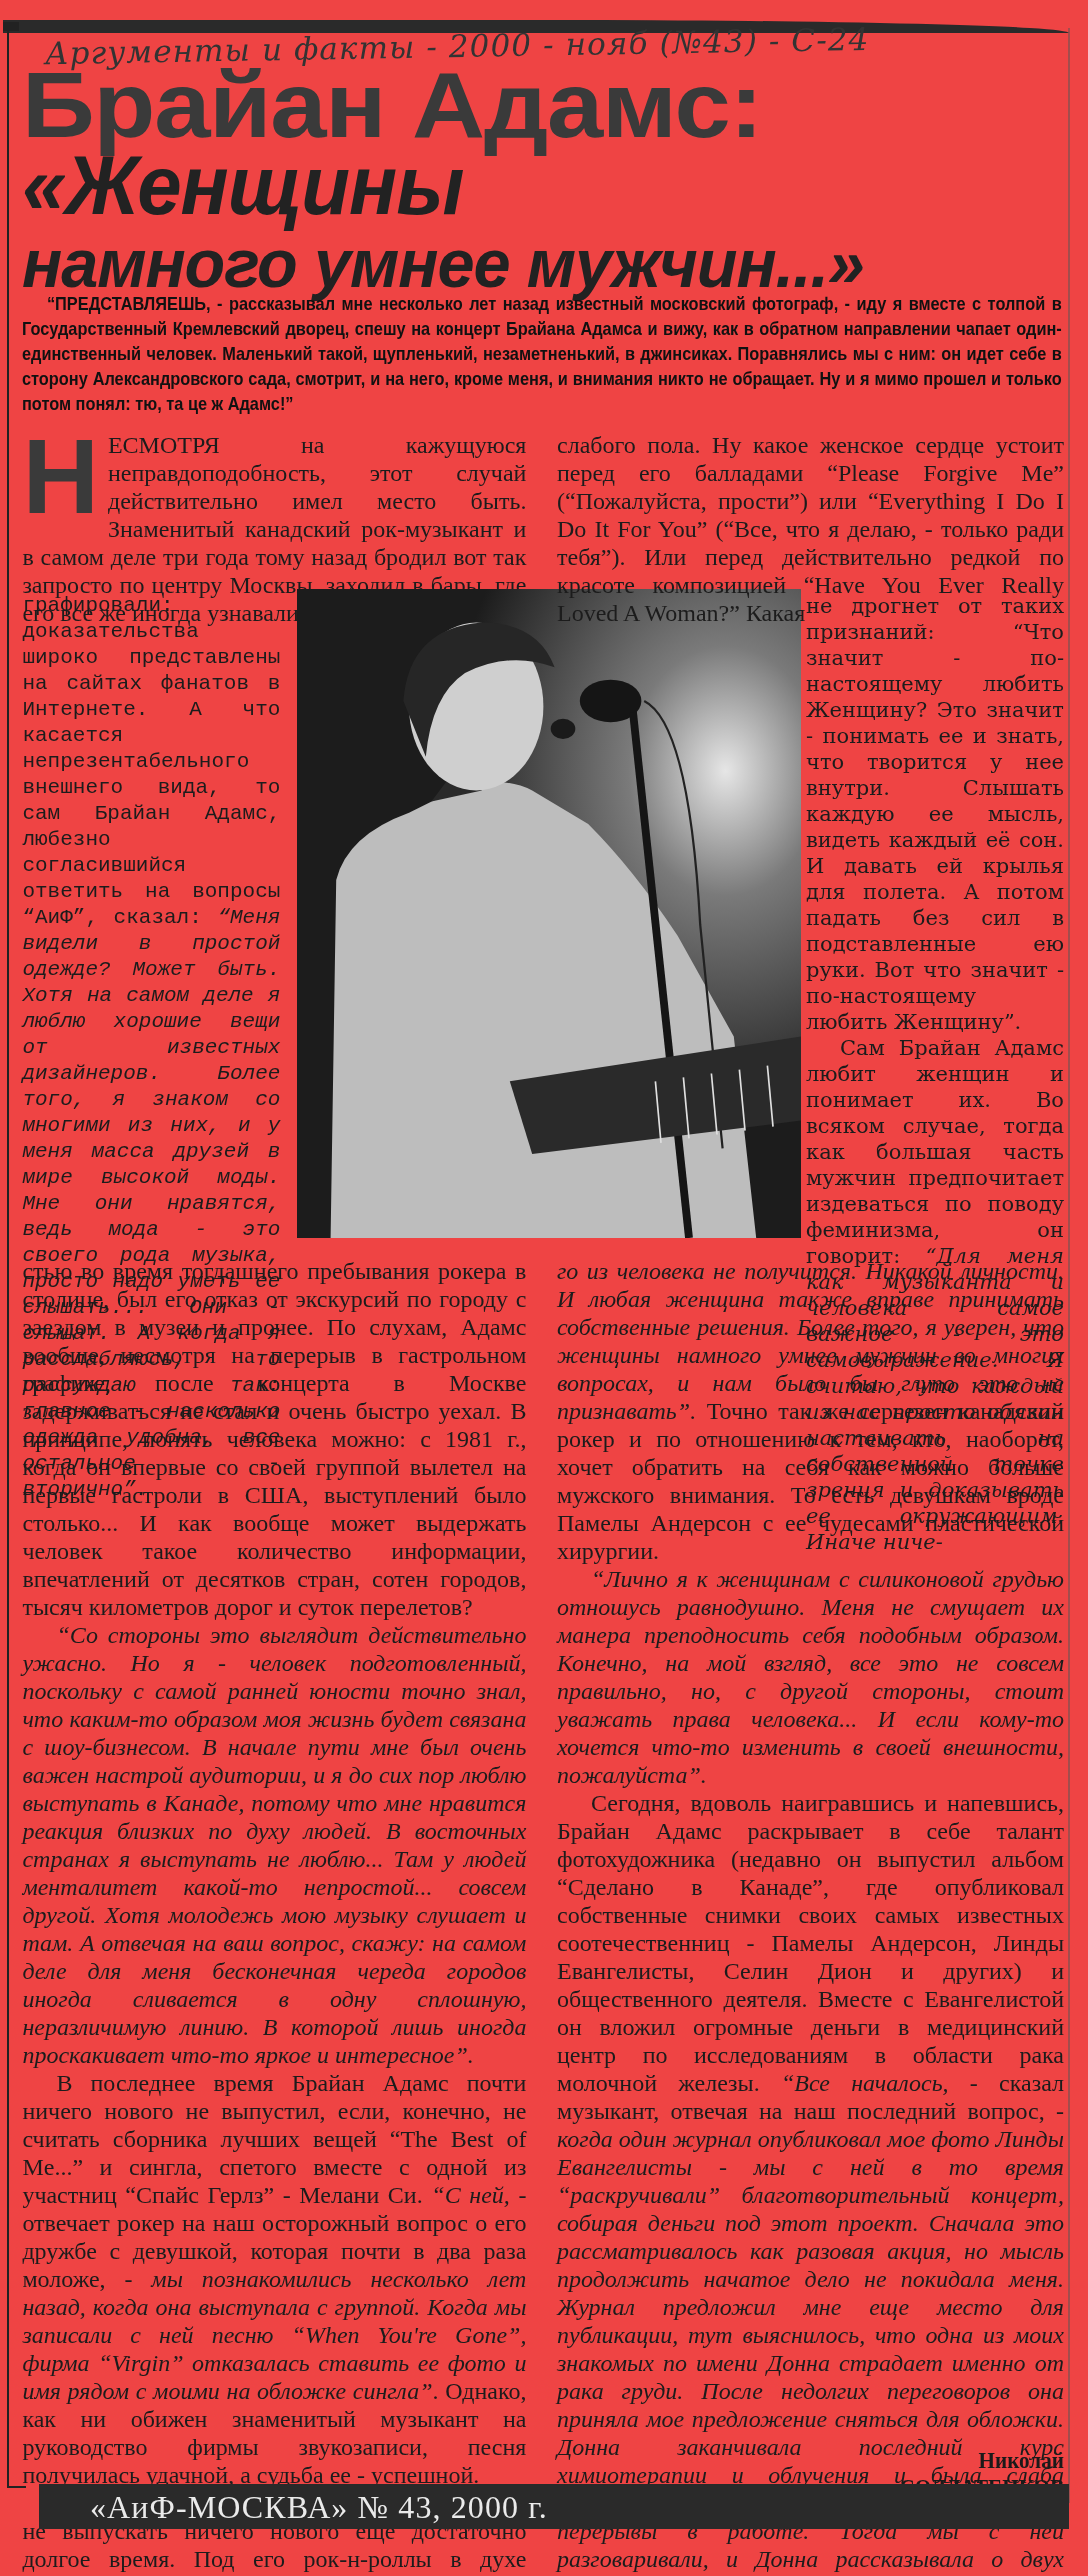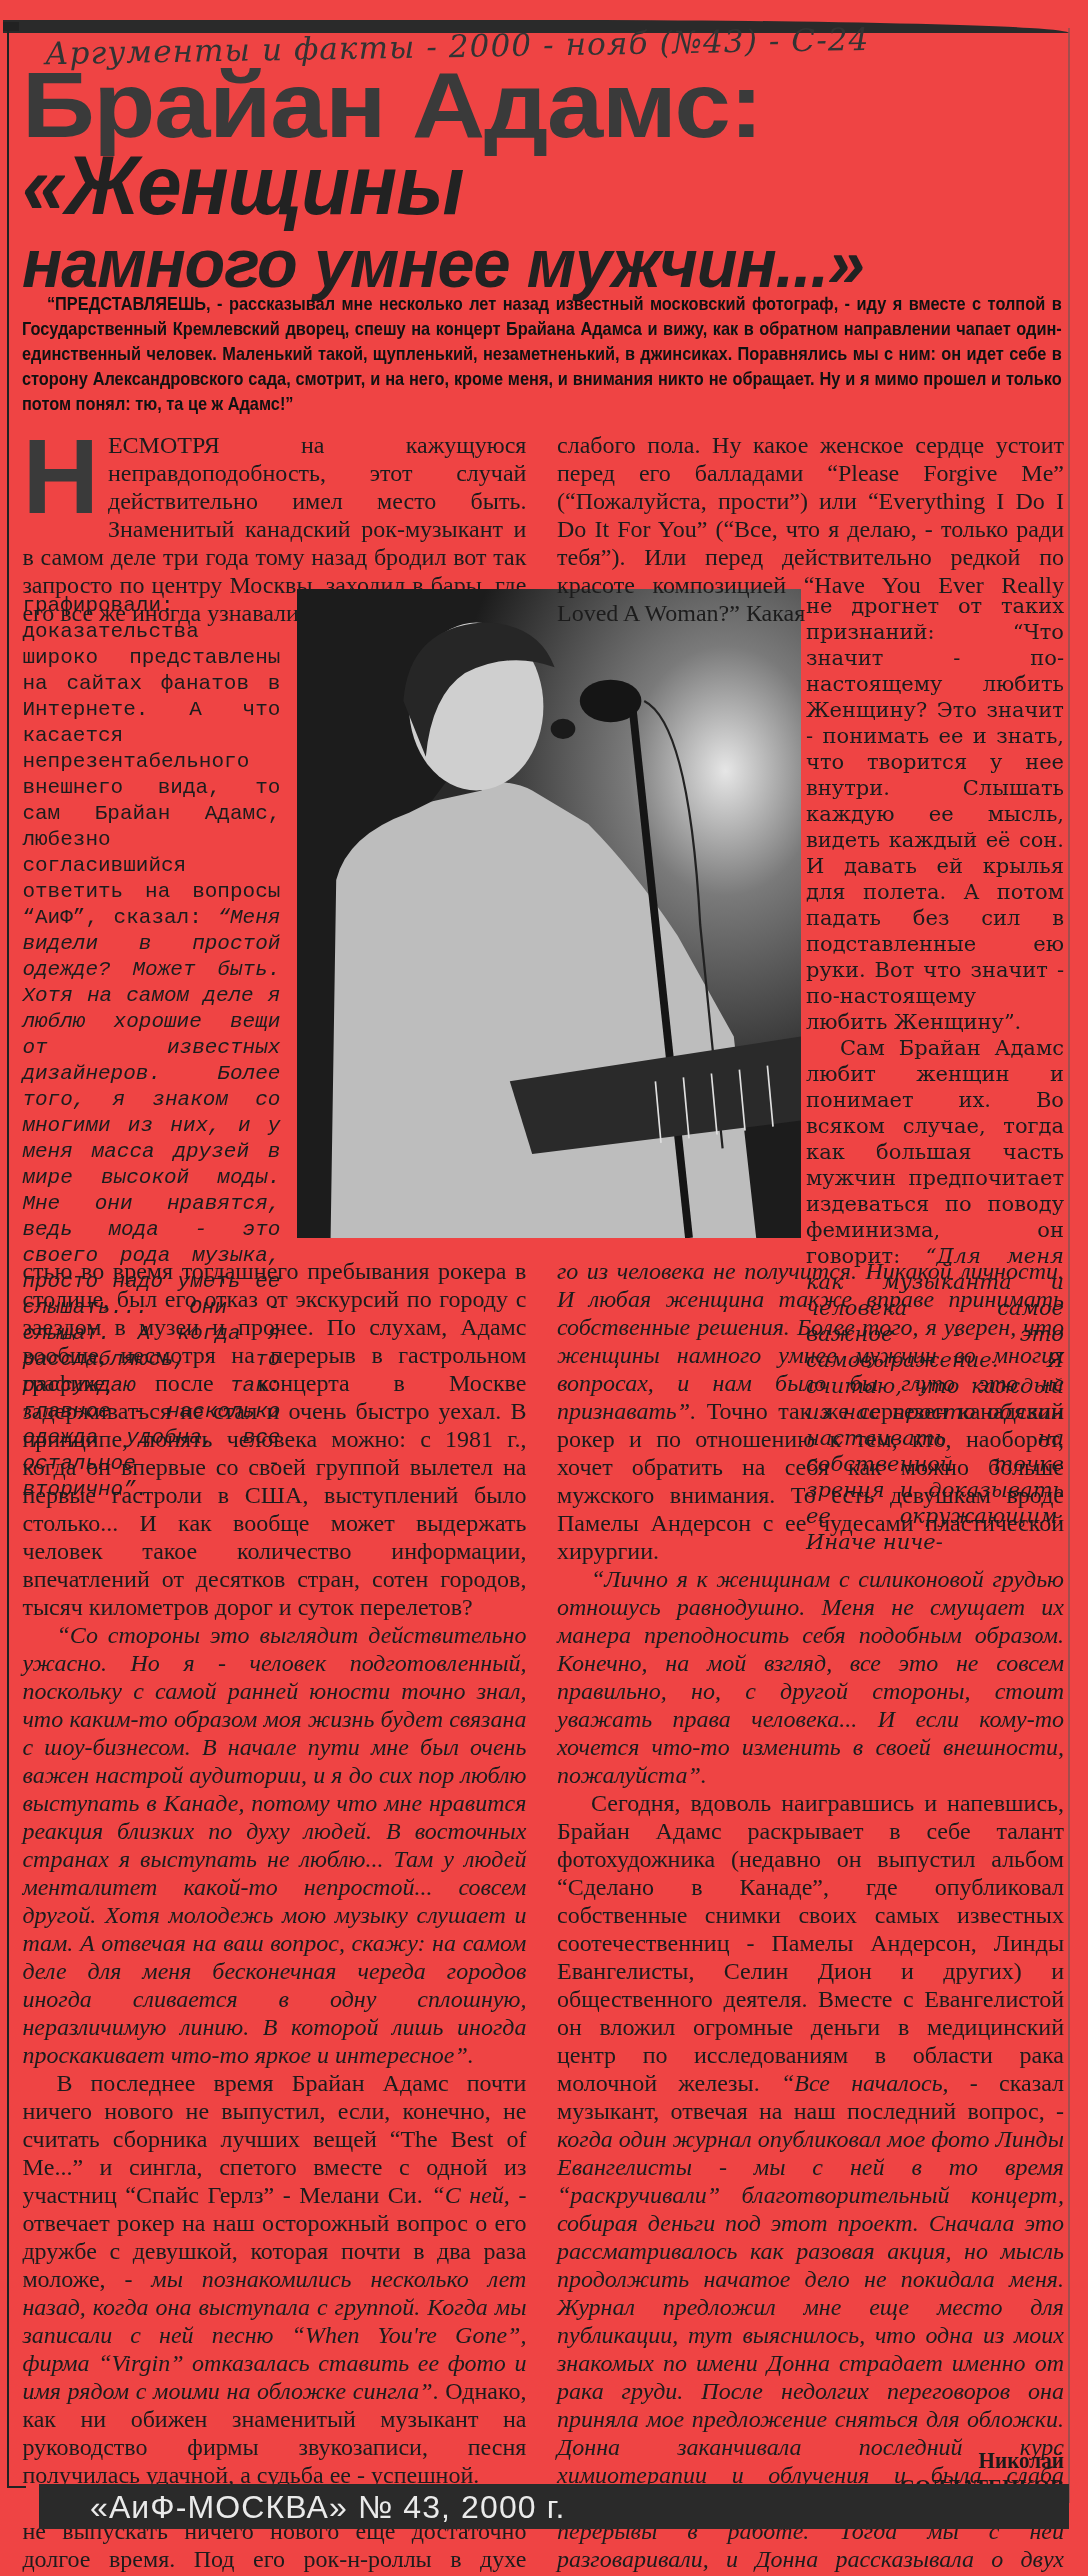--- a/index.html
+++ b/index.html
@@ -34,21 +34,21 @@
   .col-right-top { left: 557px; top: 431px; width: 507px; }
   .col-right-narrow { left: 806px; top: 593px; width: 258px; font-family: "DejaVu Serif", serif; font-size: 21px; line-height: 26px; }
   .col-right-bottom { left: 557px; top: 1257px; width: 507px; }
 
   .photo { position: absolute; left: 297px; top: 589px; width: 504px; height: 649px; background: radial-gradient(ellipse at 85% 30%, #d8d8d8 0%, #8a8a8a 20%, #3a3a3a 45%, #1e1e1e 70%); overflow: hidden; }
   .photo svg { width: 100%; height: 100%; display: block; }
 
   .byline { position: absolute; left: 784px; top: 2447px; width: 280px; text-align: right; font-family: "Liberation Serif", serif; font-weight: bold; font-size: 23.5px; transform: scaleX(0.9); transform-origin: right top; }
 
   .footer { position: absolute; left: 39px; top: 2484px; width: 1030px; height: 45px; background: #2a2a2a; }
-  .footer-text { position: absolute; left: 90px; top: 2489px; font-family: Liberation Sans, sans-serif; font-size: 32px; color: #eaeaea; letter-spacing: 1.1px; white-space: nowrap; }
+  .footer-text { position: absolute; left: 90px; top: 2489px; font-family: Liberation Serif, serif; font-size: 32px; color: #eaeaea; letter-spacing: 1.1px; white-space: nowrap; }
 </style>
 </head>
 <body>
 
 <div class="page">
   <div class="topbar"></div>
   <div class="topbar-left"></div>
   <div class="frame-left"></div>
   <div class="frame-bottom"></div>
   <div class="frame-right"></div>

